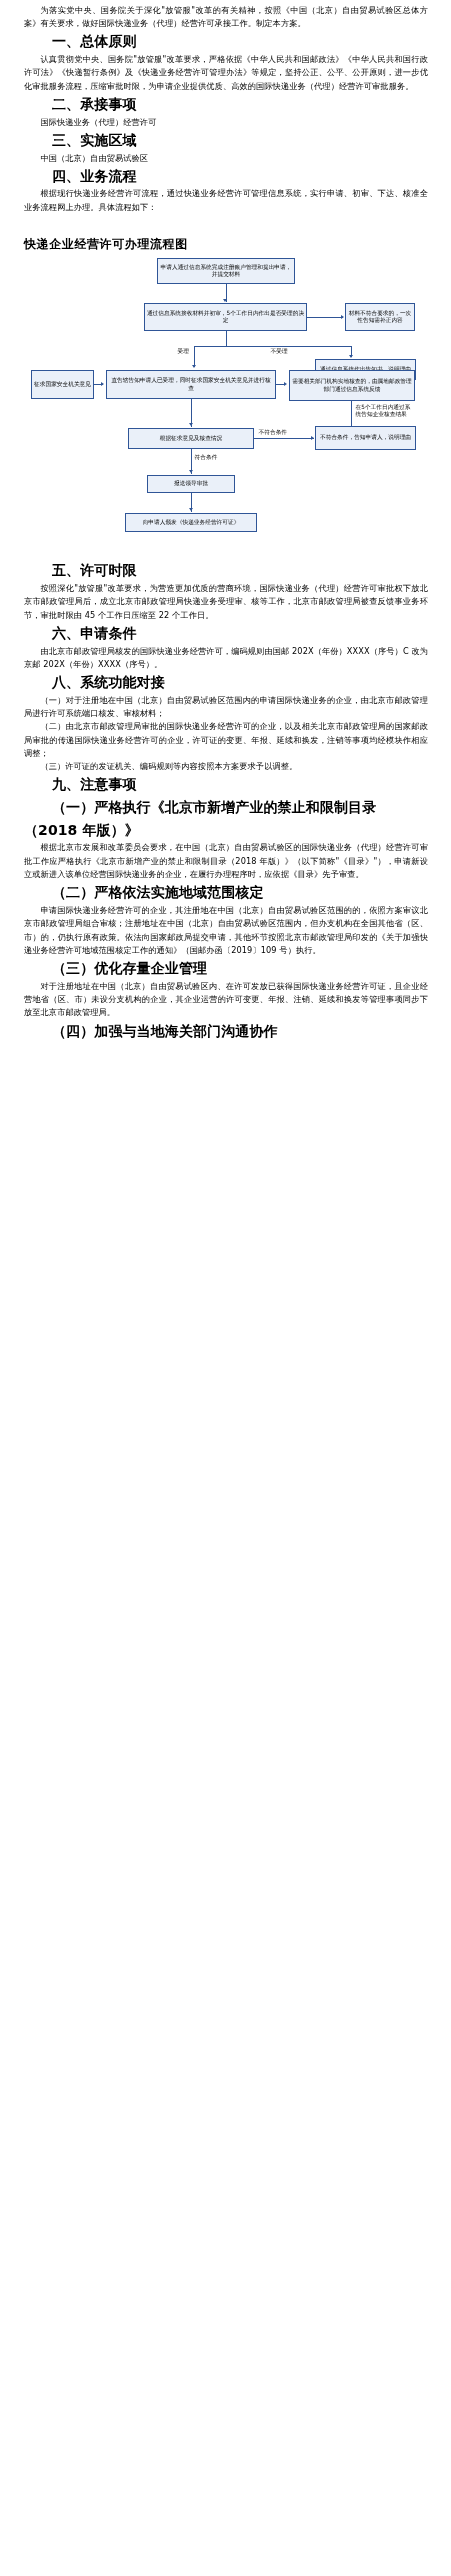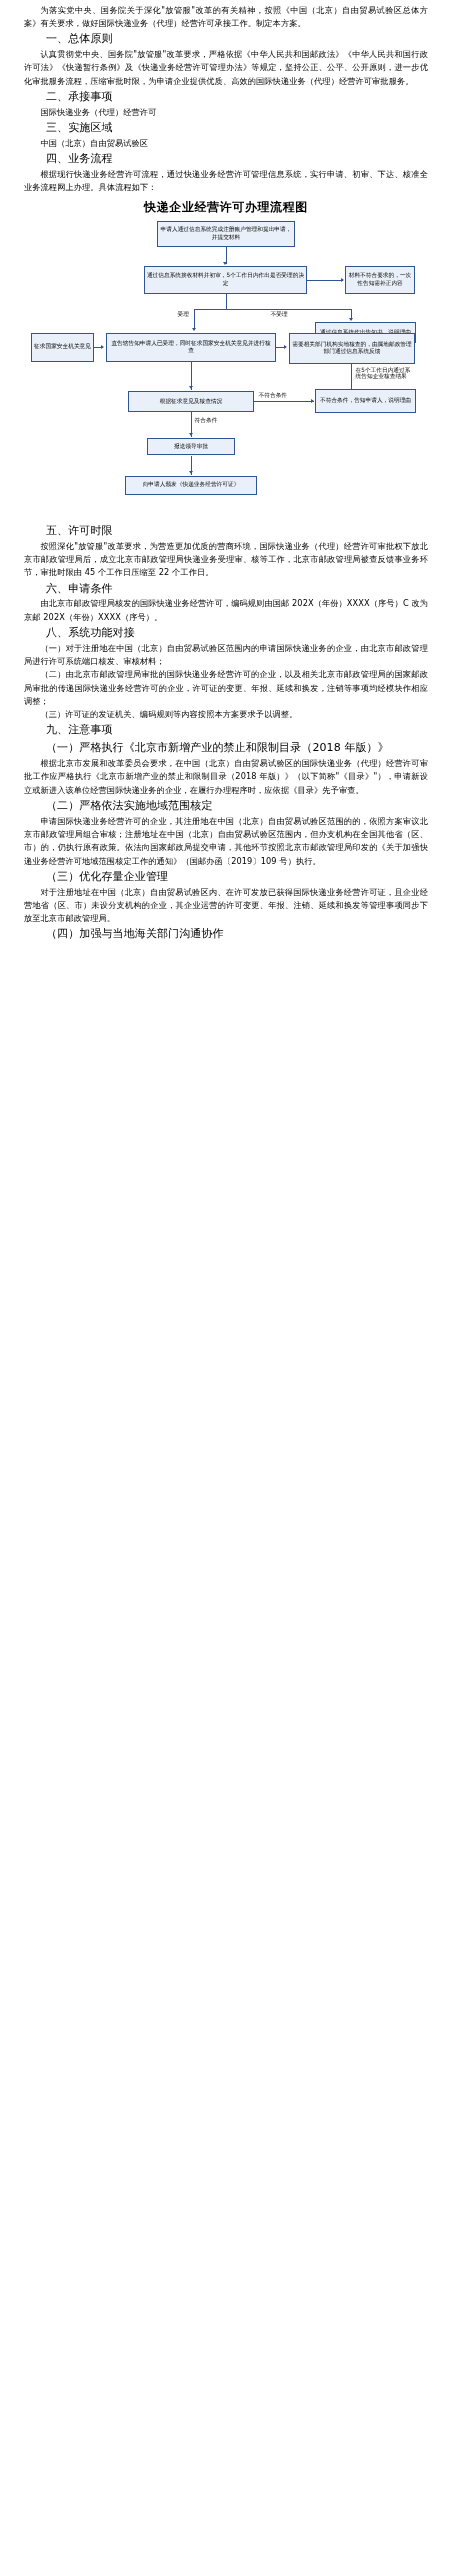--- a/index.html
+++ b/index.html
@@ -20,29 +20,28 @@
   p.body-text {
     margin: 0;
     font-size: 8.2px;
     line-height: 1.62;
     text-align: justify;
     text-indent: 2em;
     letter-spacing: 0.1px;
   }
   p.heading {
     margin: 0;
-    font-size: 11px;
+    font-size: 14px;
     line-height: 1.62;
     text-indent: 2em;
-    font-weight: normal;
+    font-weight: bold;
     letter-spacing: 0.1px;
   }
   .flow-title {
-    margin: 4px 0 5px 0;
-    text-align: center;
+    margin: 22px 0 5px 0;
     font-size: 12px;
     font-weight: bold;
     letter-spacing: 0.6px;
   }
   
   .flow {
     position: relative;
     width: 390px;
     margin: 2.5px auto 6.3px auto;
     height: 295px;

